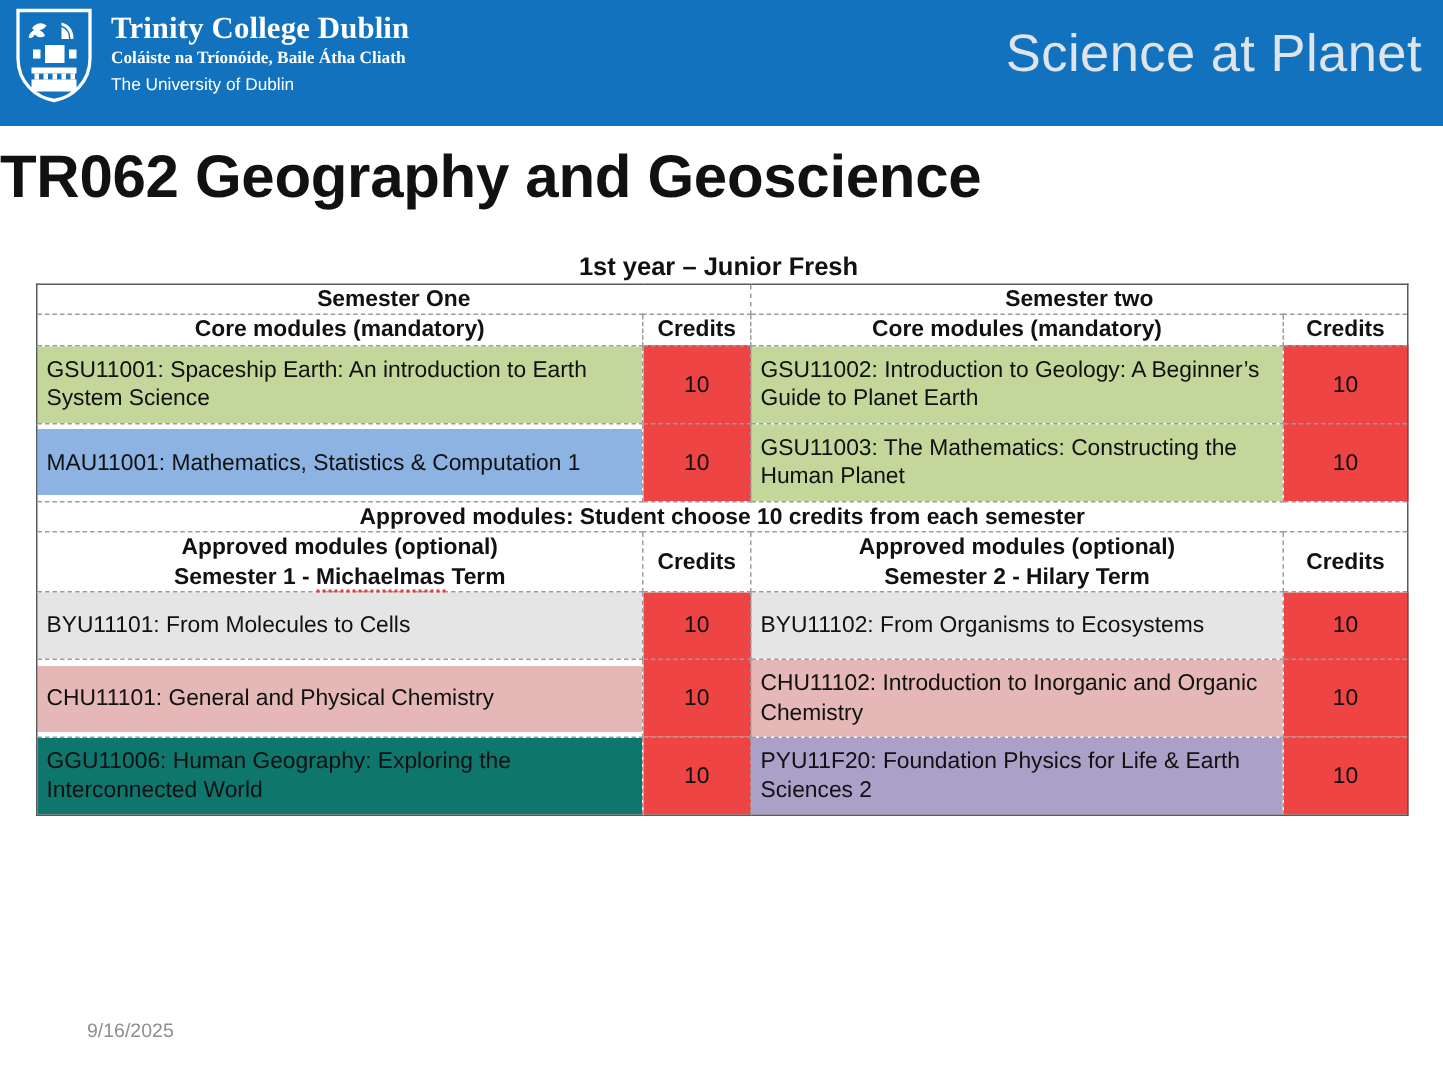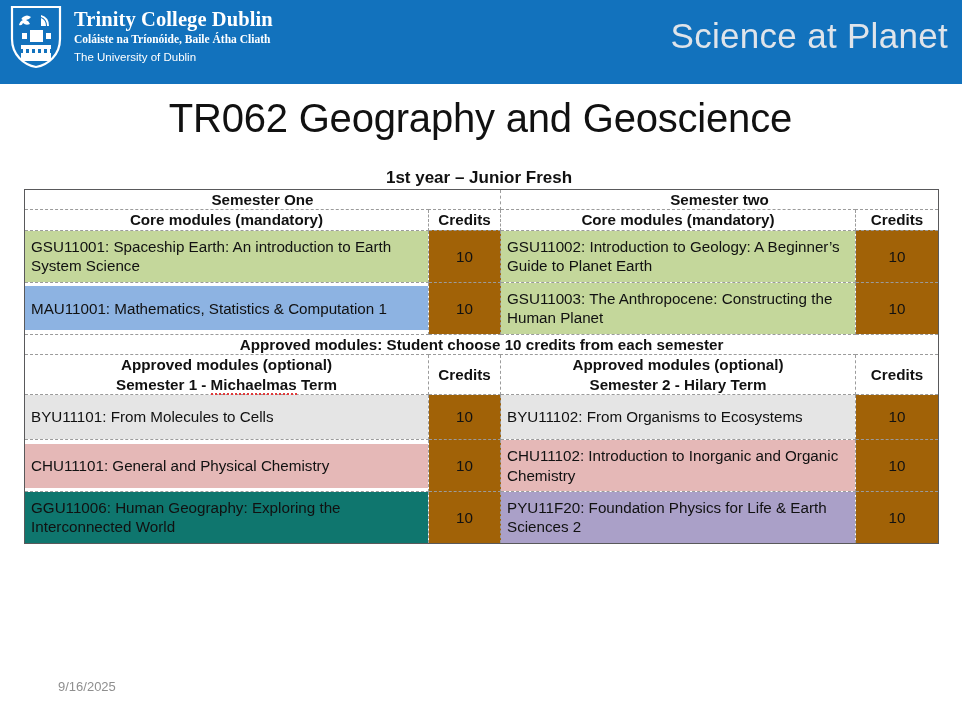--- a/index.html
+++ b/index.html
@@ -72,23 +72,23 @@
     color: #dfe4ea;
     letter-spacing: 0.3px;
     white-space: nowrap;
   }
 
   
   .slide-title {
     position: absolute;
     left: 0; top: 96px;
     width: 792px;
-    text-align: right;
+    text-align: left;
     font-size: 40px;
-    font-weight: normal;
+    font-weight: bold;
     letter-spacing: -0.2px;
     color: #111111;
   }
   .slide-subtitle {
     position: absolute;
     left: 0; top: 168px;
     width: 958px;
     text-align: center;
     font-size: 17px;
     font-weight: bold;
@@ -129,21 +129,21 @@
     text-align: center;
     font-weight: bold;
     font-size: 15.4px;
     padding: 9px 4px;
     line-height: 1.32;
   }
   .credit {
     text-align: center;
     font-size: 17px;
     font-weight: normal;
-    background: #a16207;
+    background: #ef4444;
   }
   .modcell {
     padding: 0;
   }
   .modcell .hl {
     display: block;
     padding: 6px 4px 6px 6px;
     min-height: 44px;
     box-sizing: border-box;
     display: flex;
@@ -230,21 +230,21 @@
       </td>
       <td class="credit outer-r">10</td>
     </tr>
 
     <tr>
       <td class="modcell outer-l">
         <span class="hl hl-blue">MAU11001: Mathematics, Statistics &amp; Computation 1</span>
       </td>
       <td class="credit">10</td>
       <td class="modcell">
-        <span class="hl hl-green">GSU11003: The Anthropocene: Constructing the Human Planet</span>
+        <span class="hl hl-green">GSU11003: The Mathematics: Constructing the Human Planet</span>
       </td>
       <td class="credit outer-r">10</td>
     </tr>
 
     <tr>
       <td class="hdr outer-l outer-r" colspan="4">Approved modules: Student choose 10 credits from each semester</td>
     </tr>
 
     <tr>
       <td class="hdr2 outer-l">

